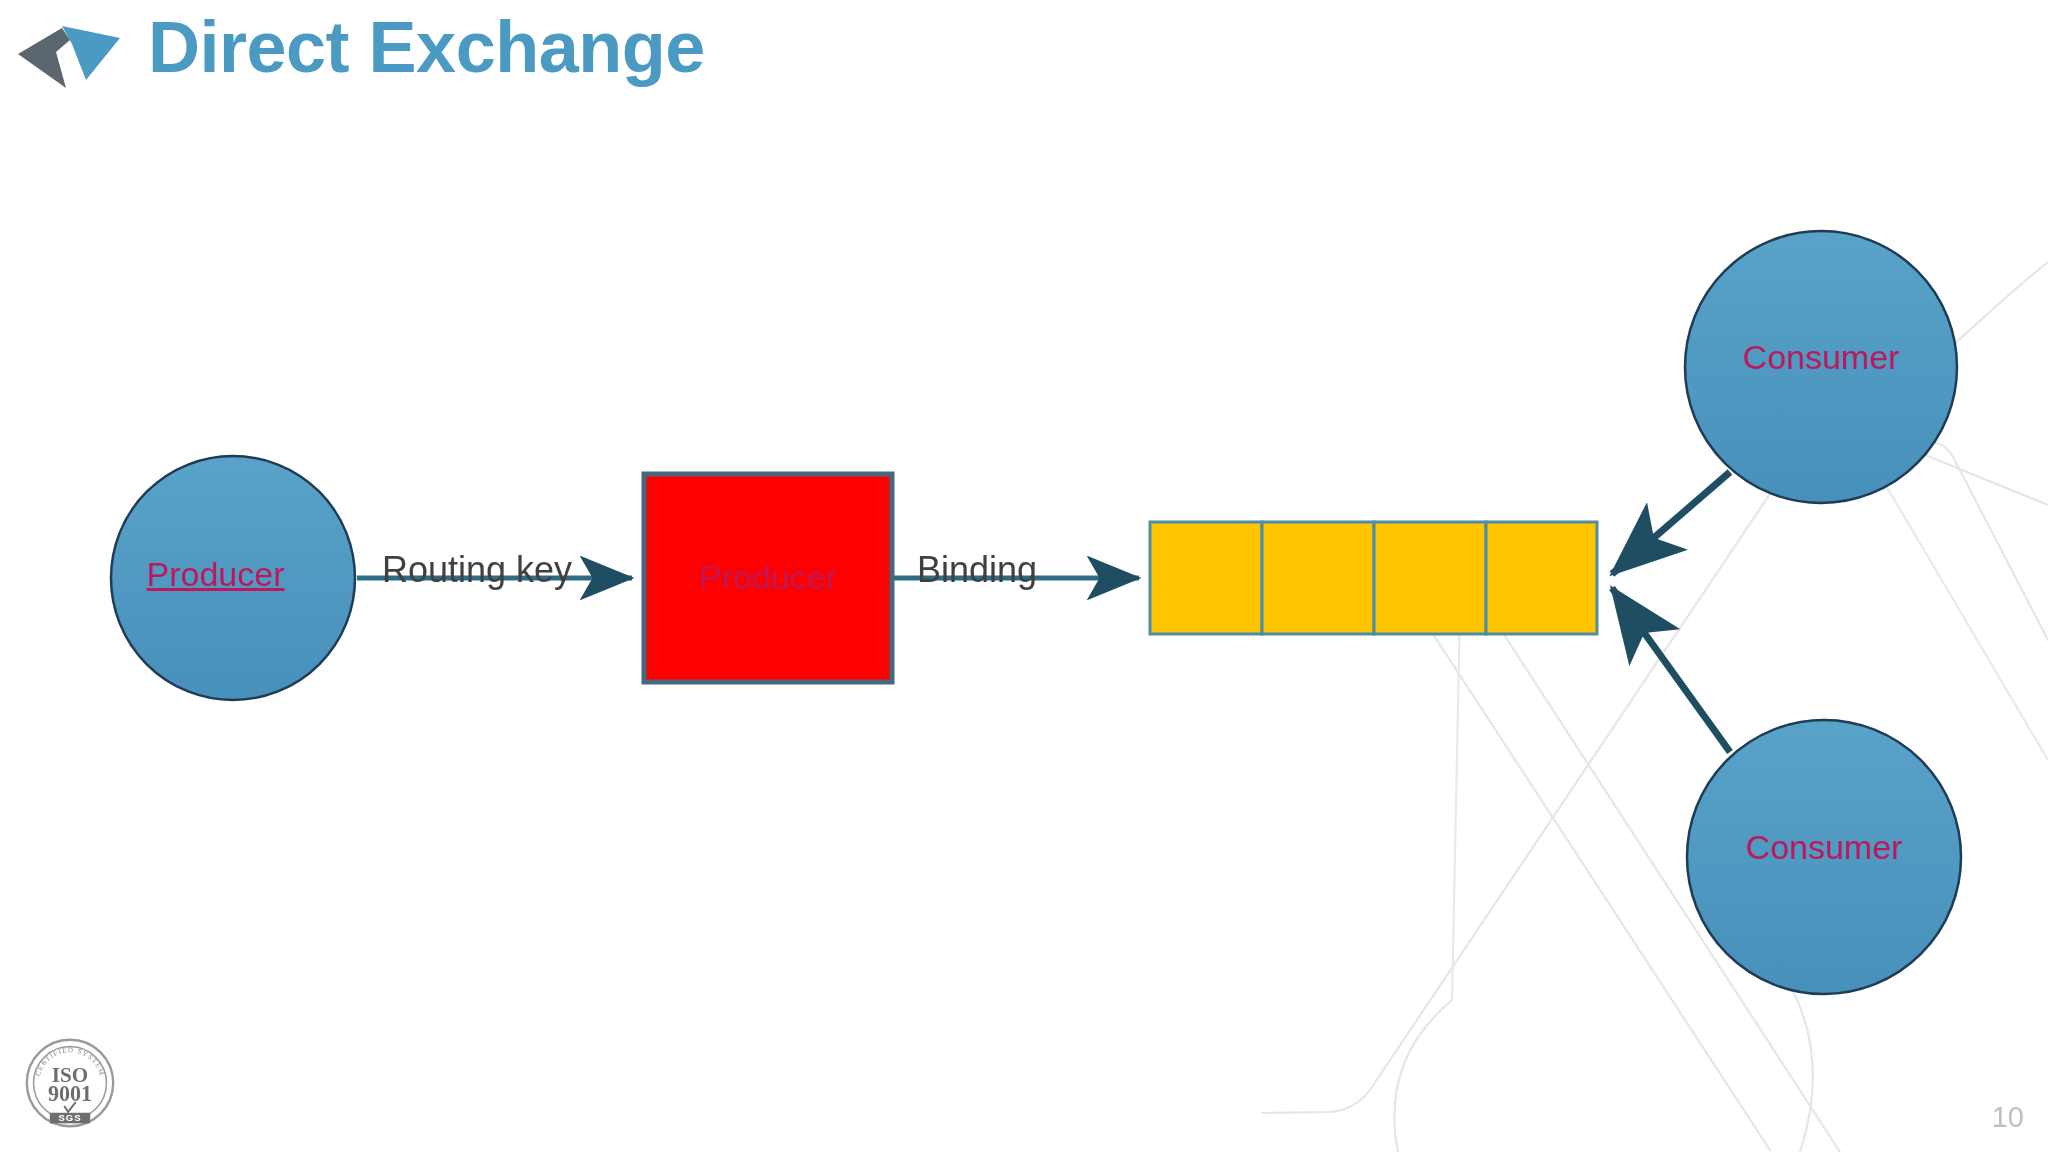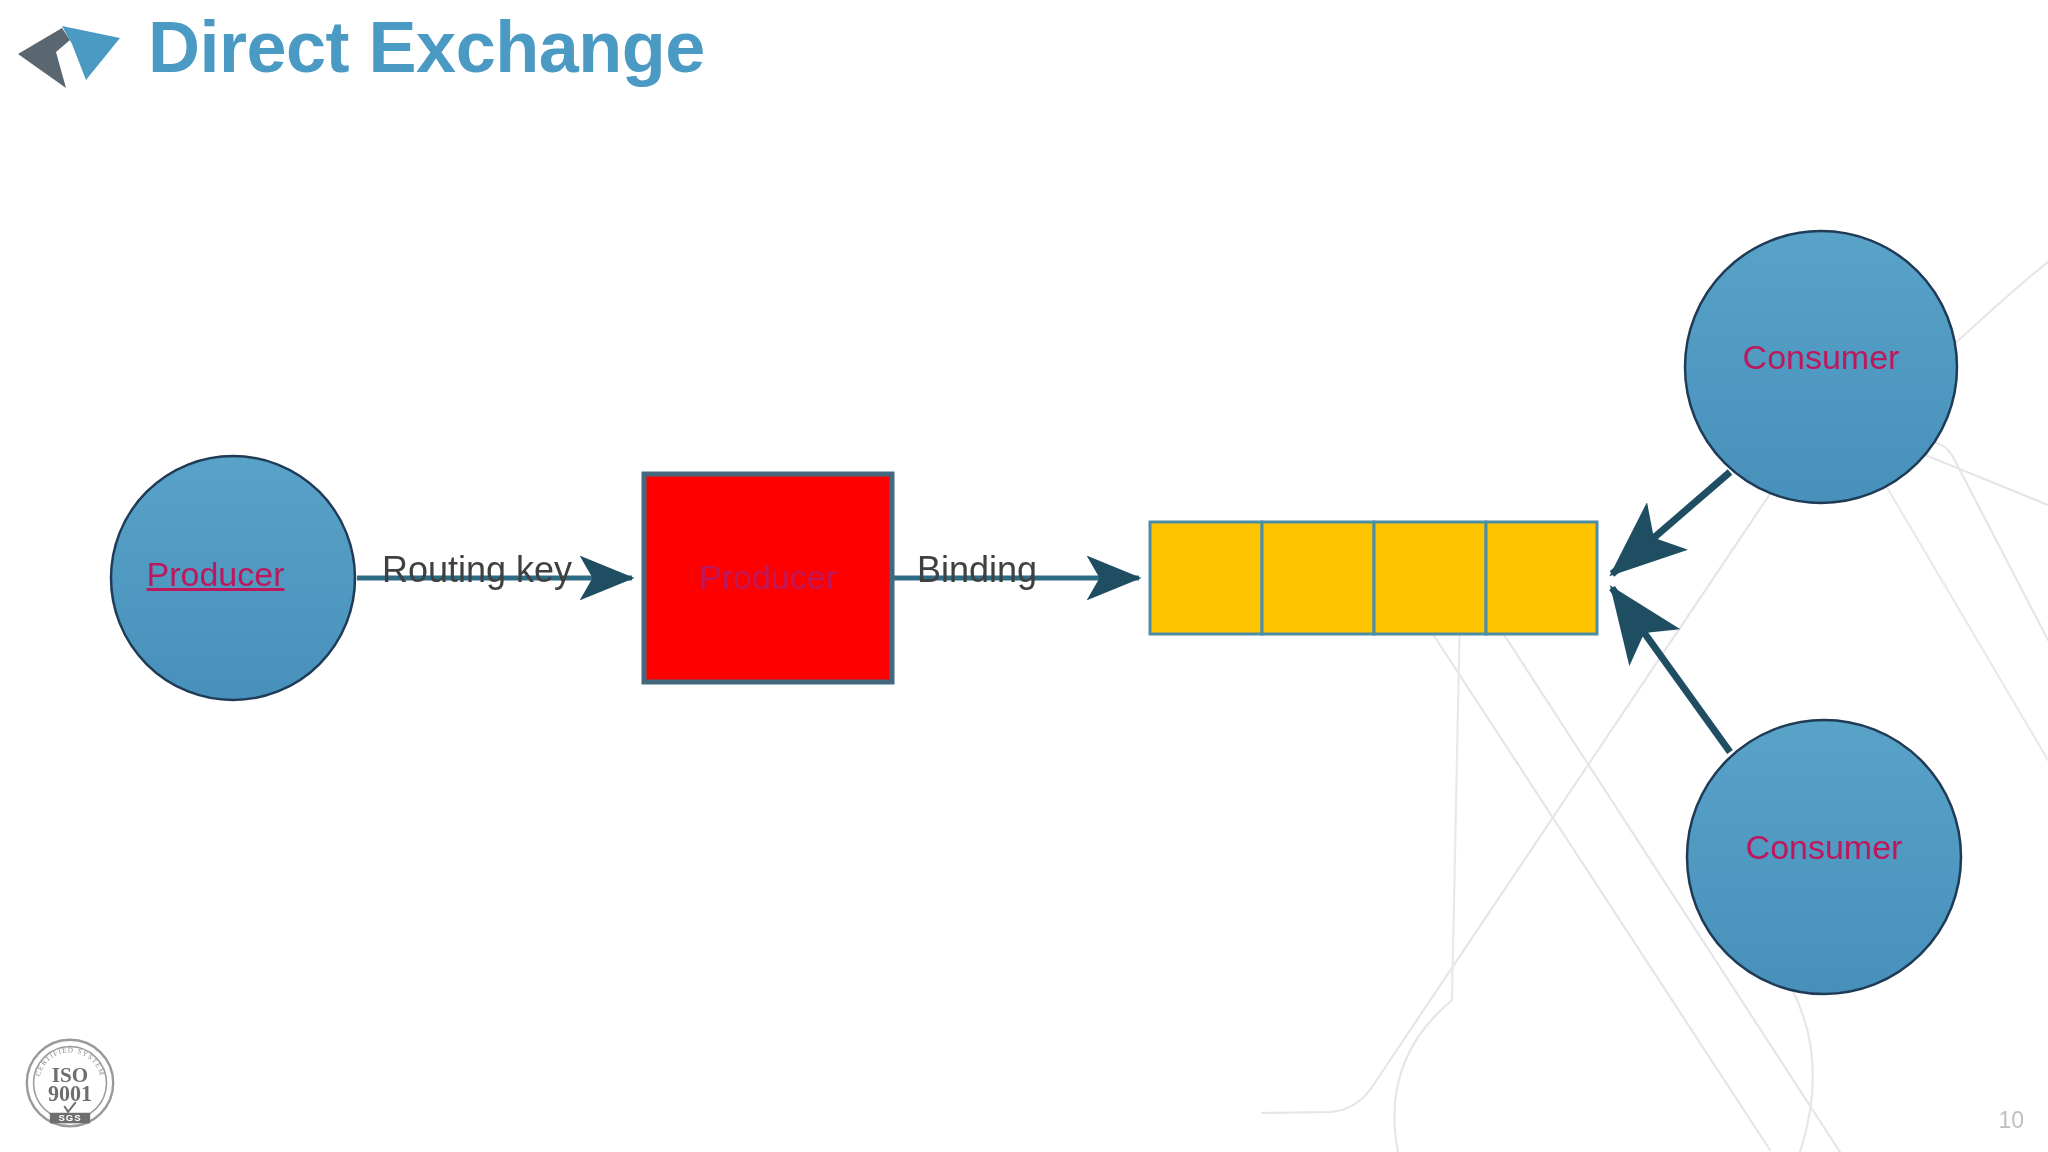--- a/index.html
+++ b/index.html
@@ -97,21 +97,21 @@
     left: 22px;
     top: 1035px;
     width: 96px;
     height: 96px;
     z-index: 4;
   }
   #page-number {
     position: absolute;
     right: 24px;
     bottom: 18px;
-    font-size: 23px;
+    font-size: 29px;
     color: #BFBFBF;
     z-index: 4;
   }
 </style>
 </head>
 <body>
 
 <div id="slide">
 
   <svg id="bg-decor" viewBox="0 0 2048 1152" xmlns="http://www.w3.org/2000/svg">

